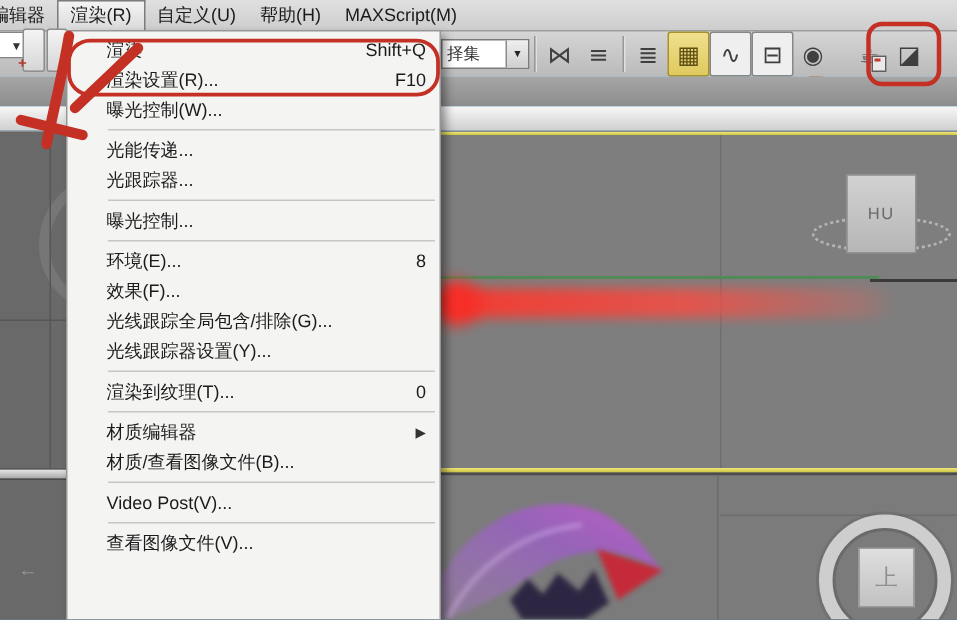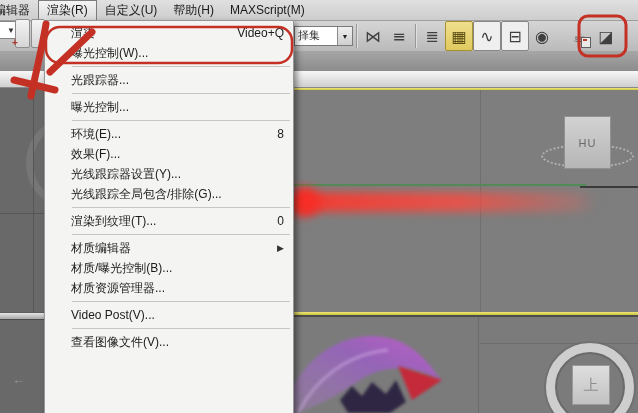--- a/index.html
+++ b/index.html
@@ -174,62 +174,66 @@
         <path d="M20,93 C38,58 70,34 110,30" fill="none" stroke="#d9b6ec" stroke-opacity="0.5" stroke-width="3" filter="url(#bl)"></path>
         <path d="M120,46 L164,60 L134,80 Z" fill="#cc2033" opacity="0.9" filter="url(#bl)"></path>
         <path d="M62,80 L74,66 L84,76 L94,62 L108,74 L118,60 L128,82 L112,93 L70,93 Z" fill="#2a2340" opacity="0.95" filter="url(#bl)"></path>
       </svg>
     </div>
   </div>
 
   <div class="menu-panel">
       <div class="menu-item">
         <span>渲染</span>
-        <span class="sc">Video+Q</span>
+        <span class="sc">Shift+Q</span>
+      </div>
+      <div class="menu-item">
+        <span>渲染设置(R)...</span>
+        <span class="sc">F10</span>
       </div>
       <div class="menu-item">
         <span>曝光控制(W)...</span>
       </div>
       <div class="menu-sep"></div>
+      <div class="menu-item">
+        <span>光能传递...</span>
+      </div>
       <div class="menu-item">
         <span>光跟踪器...</span>
       </div>
       <div class="menu-sep"></div>
       <div class="menu-item">
         <span>曝光控制...</span>
       </div>
       <div class="menu-sep"></div>
       <div class="menu-item">
         <span>环境(E)...</span>
         <span class="sc">8</span>
       </div>
       <div class="menu-item">
         <span>效果(F)...</span>
       </div>
       <div class="menu-item">
+        <span>光线跟踪全局包含/排除(G)...</span>
+      </div>
+      <div class="menu-item">
         <span>光线跟踪器设置(Y)...</span>
-      </div>
-      <div class="menu-item">
-        <span>光线跟踪全局包含/排除(G)...</span>
       </div>
       <div class="menu-sep"></div>
       <div class="menu-item">
         <span>渲染到纹理(T)...</span>
         <span class="sc">0</span>
       </div>
       <div class="menu-sep"></div>
       <div class="menu-item">
         <span>材质编辑器</span>
         <span class="sub">▶</span>
       </div>
       <div class="menu-item">
-        <span>材质/曝光控制(B)...</span>
-      </div>
-      <div class="menu-item">
-        <span>材质资源管理器...</span>
+        <span>材质/查看图像文件(B)...</span>
       </div>
       <div class="menu-sep"></div>
       <div class="menu-item">
         <span>Video Post(V)...</span>
       </div>
       <div class="menu-sep"></div>
       <div class="menu-item">
         <span>查看图像文件(V)...</span>
       </div>
     </div>

